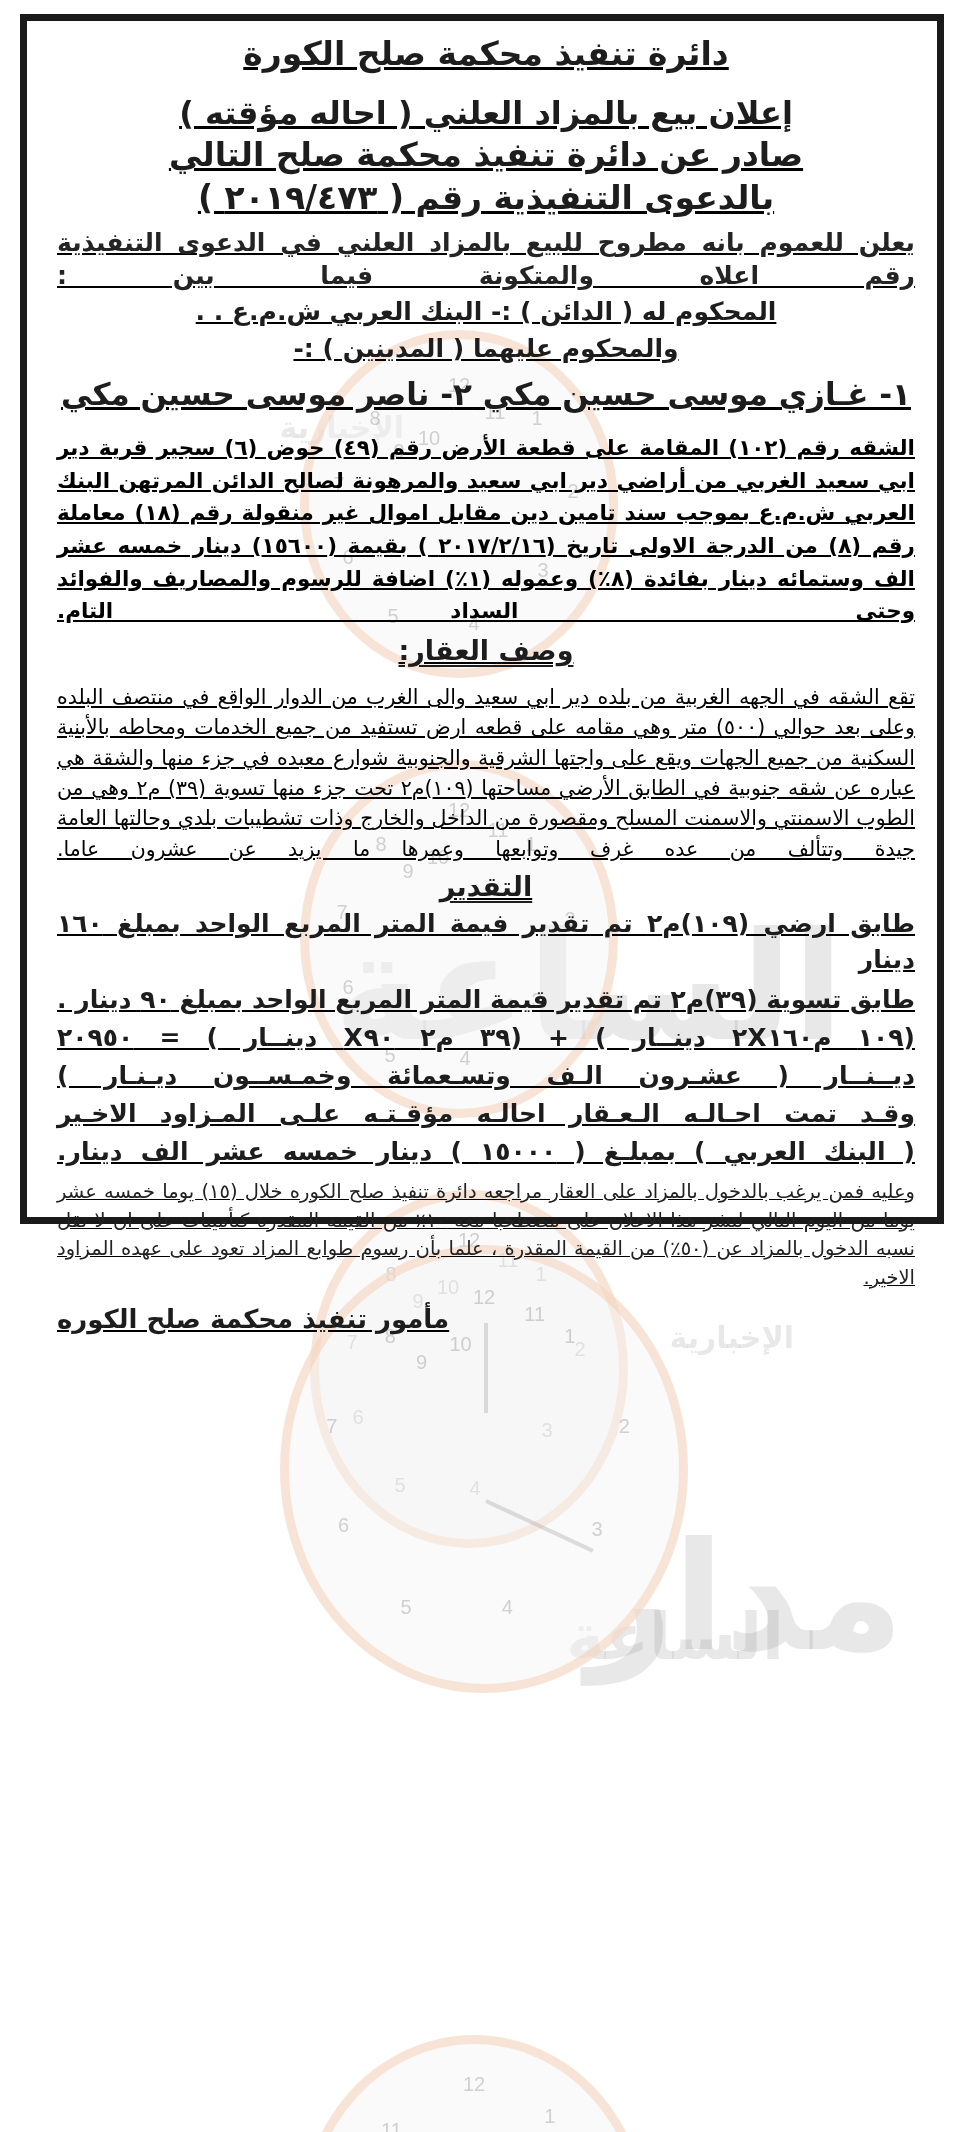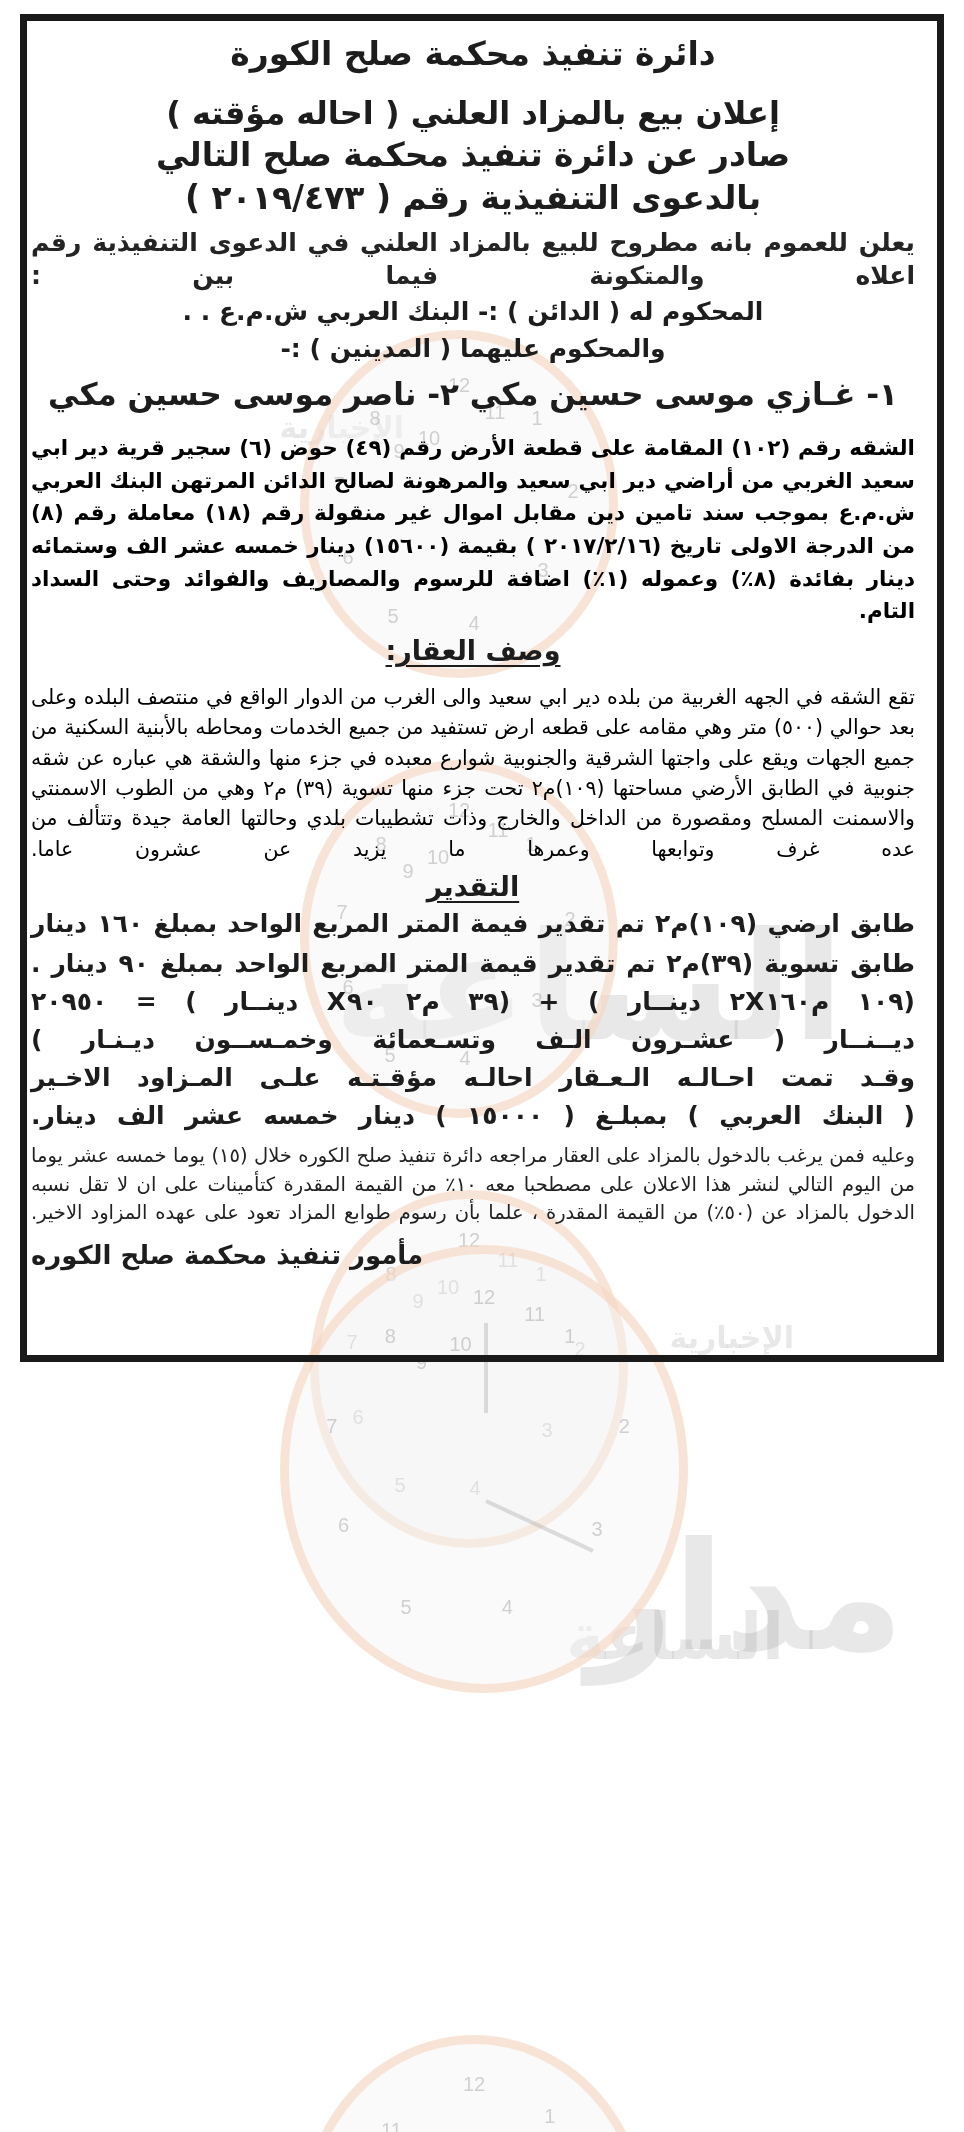--- a/index.html
+++ b/index.html
@@ -58,26 +58,27 @@
   .wm-small {
     font-size: 30px;
   }
 
   
   .notice {
     position: absolute;
     top: 14px;
     right: 20px;
     left: 20px;
-    height: 1348px;
+    height: 1210px;
     border: 7px solid #1a1a1a;
     background: rgba(255,255,255,0.0);
     box-sizing: border-box;
     z-index: 2;
-    padding: 12px 22px 10px 4px;
+    padding: 12px 22px 10px 30px;
+    text-decoration: underline;
   }
 
   .l {
     color: #1d1d1d;
     margin: 0;
   }
 
   .title-line {
     text-align: center;
     font-weight: bold;

